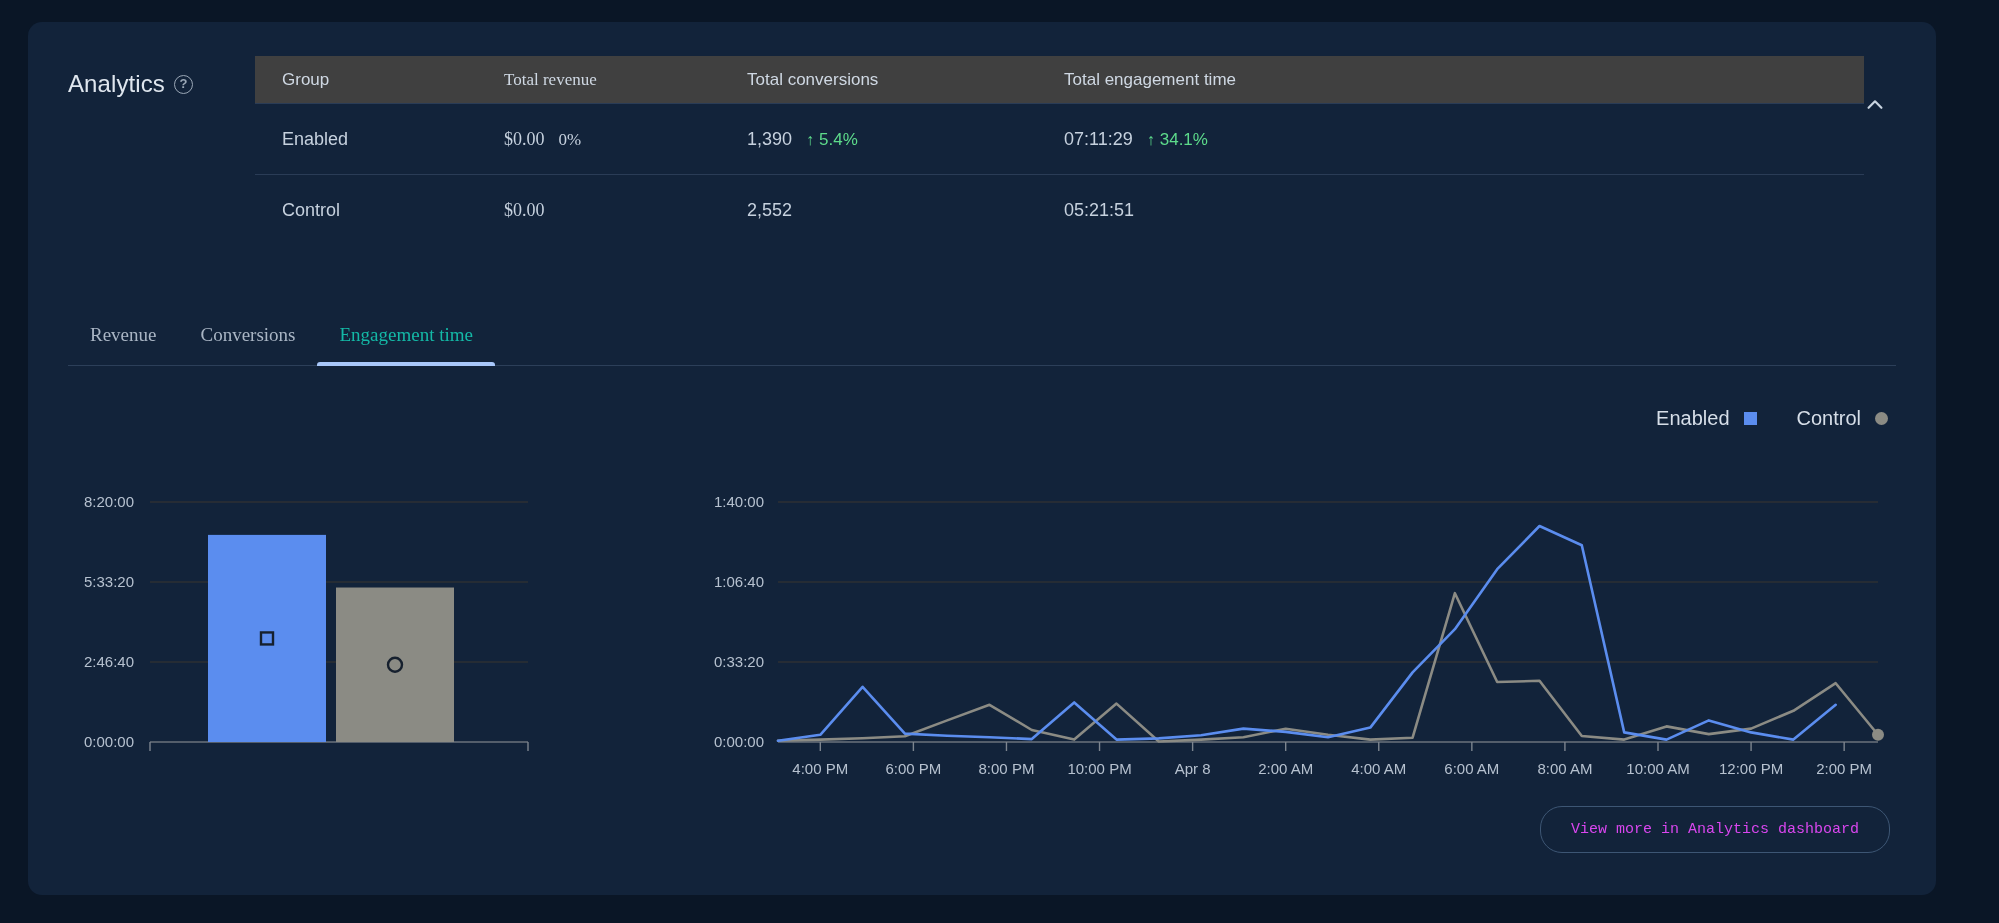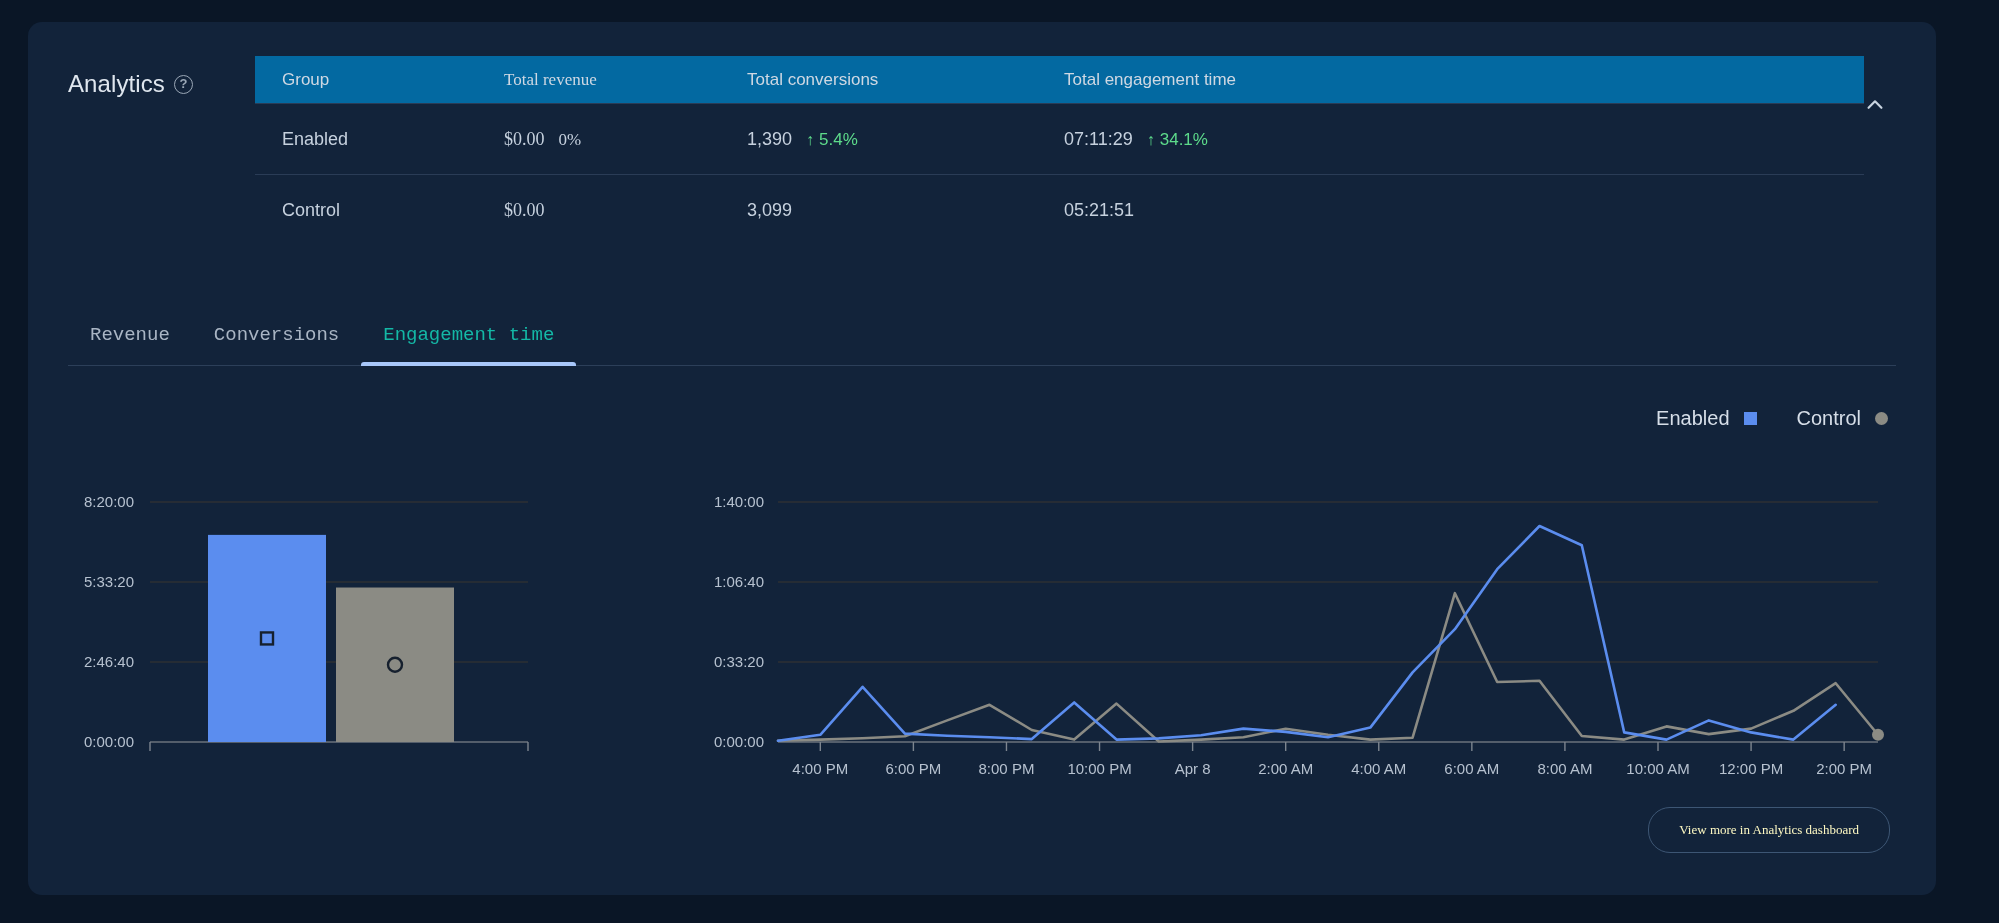--- a/index.html
+++ b/index.html
@@ -26,21 +26,21 @@
   }
   .help-icon {
     width: 19px; height: 19px; border-radius: 50%;
     border: 1.6px solid #9aa7b6;
     color: #9aa7b6; font-size: 13px; line-height: 16px;
     text-align: center; font-weight: 700;
   }
 
   .table { position: absolute; left: 227px; top: 34px; width: 1609px; }
   .trow { display: flex; align-items: center; }
-  .thead { background: #0369a1; height: 47px; }
+  .thead { background: #404040; height: 47px; }
   .thead .cell { font-size: 17px; color: #cfd8e3; }
   .tbody-row { height: 71px; border-top: 1px solid #2a3c56; }
   .tbody-row .cell { font-size: 18px; color: #c6d1de; }
   .cell { padding: 0 0 0 27px; }
   .c-group { width: 222px; }
   .c-rev   { width: 243px; font-family: Liberation Serif, serif; }
   .c-conv  { width: 317px; }
   .c-eng   { flex: 1; }
   .val-wrap { display: flex; align-items: baseline; gap: 14px; }
   .delta { color: #5ddb8b; font-size: 17px; display: flex; align-items: center; gap: 5px; }
@@ -61,21 +61,21 @@
     width: 1828px; height: 62px;
     border-bottom: 1px solid #2c3f59;
     display: flex; align-items: flex-start;
   }
   .tab {
     position: relative;
     height: 62px; padding: 0 22px;
     display: flex; align-items: center;
     font-size: 19px; color: #a9b5c4;
     background: transparent; border: none; cursor: pointer;
-    font-family: Liberation Mono, monospace;
+    font-family: Liberation Serif, serif;
   }
   .tab.active { color: #14b8a6; }
   .tab.active::after {
     content: ""; position: absolute; left: 0; right: 0; bottom: 0;
     height: 4px; background: #a8c7fa; border-radius: 3px 3px 0 0;
   }
 
   
   .legend {
     position: absolute; right: 48px; top: 385px;
@@ -94,23 +94,23 @@
   .axis-label { fill: #b6c1cf; font-size: 15px; font-family: "Liberation Sans", sans-serif; }
   .gridline { stroke: #3a3631; stroke-width: 1; }
   .axisline { stroke: #6b737d; stroke-width: 1.4; }
   .tickmark { stroke: #7d858f; stroke-width: 1.4; }
 
   
   .view-more {
     position: absolute; right: 46px; bottom: 42px;
     padding: 14px 30px;
     border: 1px solid #3d5674; border-radius: 22px;
-    background: transparent; color: #fef9c3;
-    font-size: 13px; cursor: pointer;
-    font-family: Liberation Serif, serif;
+    background: transparent; color: #d946ef;
+    font-size: 15px; cursor: pointer;
+    font-family: Liberation Mono, monospace;
   }
 </style>
 </head>
 <body>
 
 <div id="card">
 
   <div class="analytics-title">
     <span>Analytics</span>
     <span class="help-icon">?</span>
@@ -154,21 +154,21 @@
             <span class="arrow">↑</span>
             <span>34.1%</span>
           </span>
         </span>
       </div>
     </div>
 
     <div class="trow tbody-row">
       <div class="cell c-group">Control</div>
       <div class="cell c-rev">$0.00</div>
-      <div class="cell c-conv">3,099</div>
+      <div class="cell c-conv">2,552</div>
       <div class="cell c-eng">05:21:51</div>
     </div>
   </div>
 
   <div class="tabs">
     <button class="tab">Revenue</button>
     <button class="tab">Conversions</button>
     <button class="tab active">Engagement time</button>
   </div>
 

